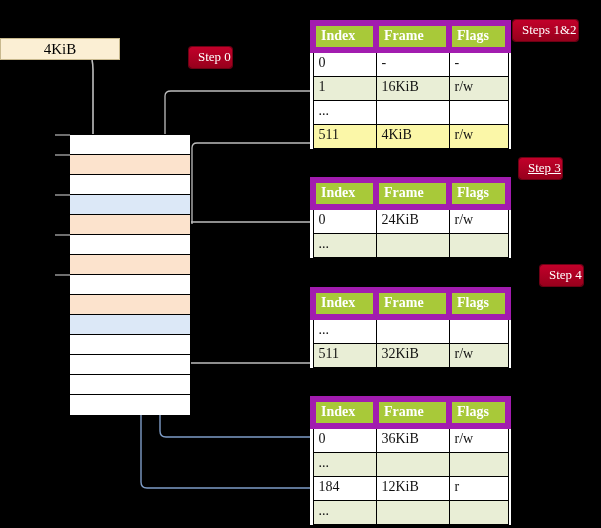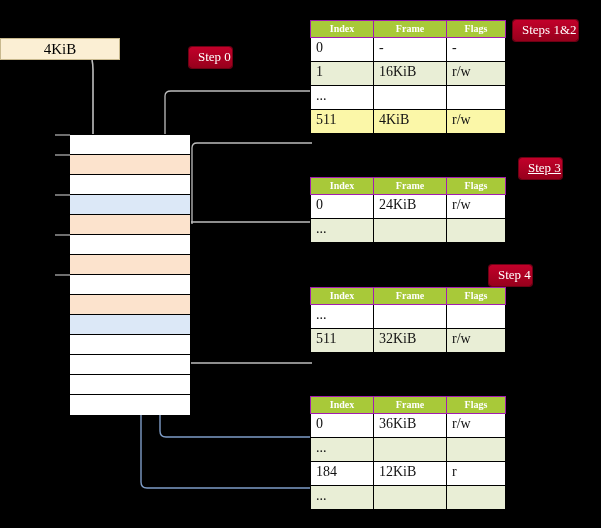--- a/index.html
+++ b/index.html
@@ -53,21 +53,21 @@
     color: #ffffff;
     font-size: 13px;
     font-family: "Liberation Serif", serif;
     padding: 2px 1px 3px 9px;
     border-radius: 3px;
     white-space: nowrap;
     box-shadow: 0 0 0 1px #6d0014;
   }
   #badge-steps12 { left: 513px; top: 20px; }
   #badge-step3  { left: 519px; top: 158px; text-decoration: underline; }
-  #badge-step4  { left: 489px; top: 265px; }
+  #badge-step4  { left: 540px; top: 265px; }
   #badge-step0  { left: 189px; top: 47px; }
 
   
   .memcol {
     position: absolute;
     left: 69px;
     top: 134px;
     width: 122px;
     height: 280px;
     border: 1px solid #000;
@@ -99,24 +99,24 @@
     border-spacing: 0;
     background: #ffffff;
     font-family: "Liberation Serif", serif;
     font-size: 14px;
     box-shadow: 1px 1px 0 0 rgba(0,0,0,0.25);
   }
   .ptable th {
     background: #a8c939;
     color: #ffffff;
     font-weight: bold;
-    text-align: center;
+    text-align: left;
     padding: 2px 5px 3px 5px;
-    border: 1px solid #a21caf;
-    font-size: 10px;
+    border: 6px solid #a21caf;
+    font-size: 14px;
     white-space: nowrap;
   }
   .ptable td {
     border: 1px solid #000;
     padding: 2px 5px 3px 5px;
     color: #111;
     height: 18px;
     vertical-align: top;
     white-space: nowrap;
   }

